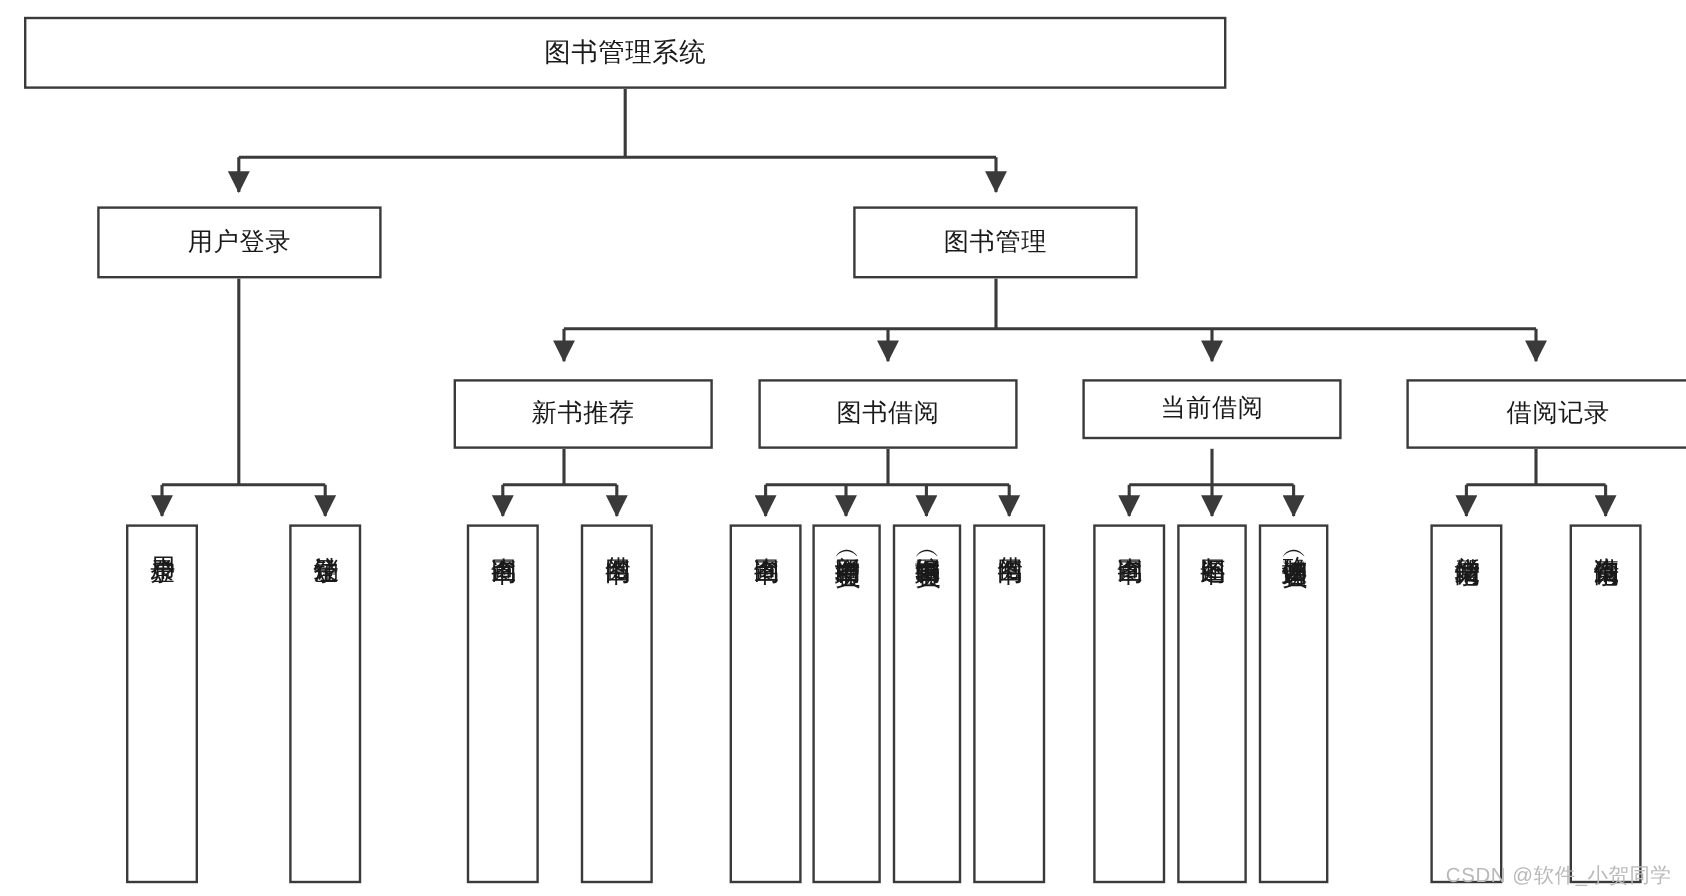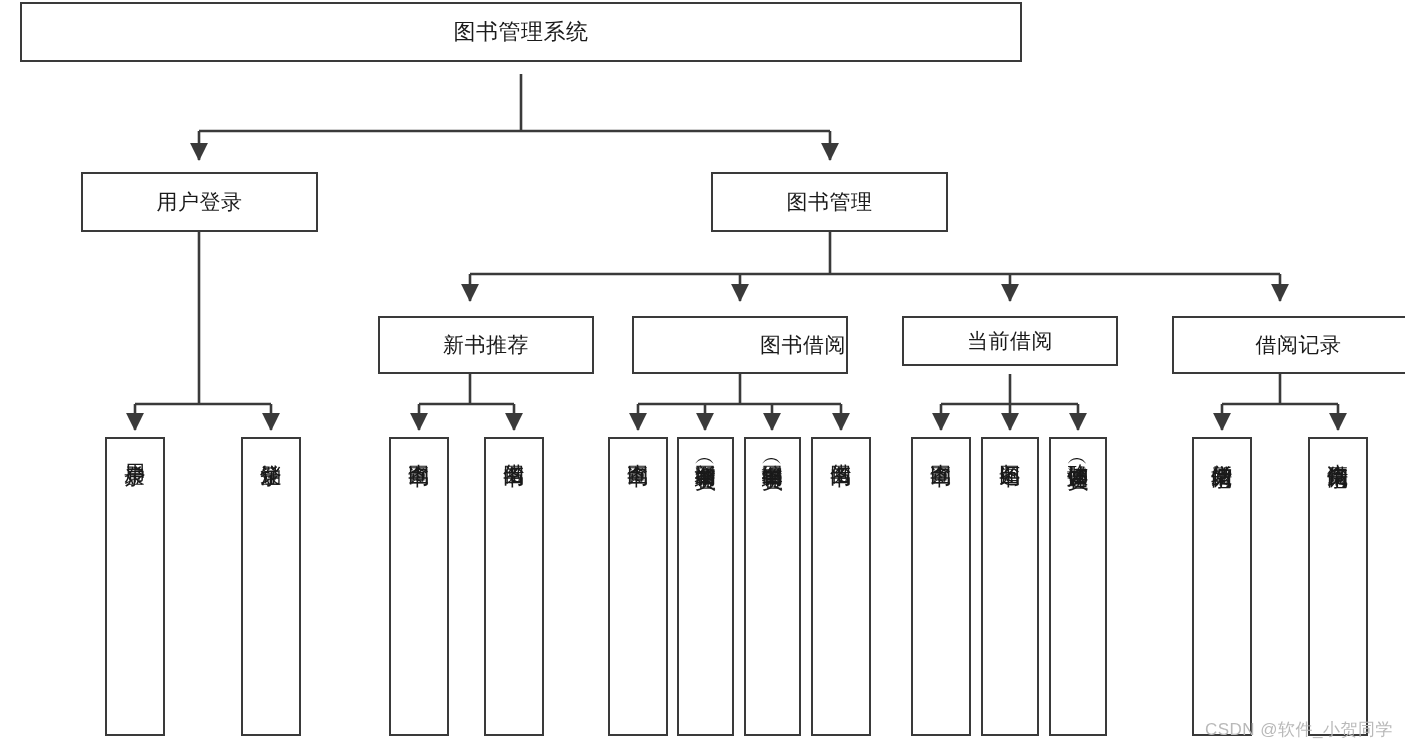--- a/index.html
+++ b/index.html
@@ -122,35 +122,35 @@
       <path d="M 1010 404 L 1010 430" marker-end="url(#arrow)"></path>
       <path d="M 1078 404 L 1078 430" marker-end="url(#arrow)"></path>
 
       <path d="M 1280 374 L 1280 404"></path>
       <path d="M 1222 404 L 1338 404"></path>
       <path d="M 1222 404 L 1222 430" marker-end="url(#arrow)"></path>
       <path d="M 1338 404 L 1338 430" marker-end="url(#arrow)"></path>
     </g>
   </svg>
 
-  <div class="node root" style="left:20px; top:2px; width:1002px; height:60px;">
+  <div class="node root" style="left:20px; top:14px; width:1002px; height:60px;">
     <span class="label">图书管理系统</span>
   </div>
 
   <div class="node" style="left:81px; top:172px; width:237px; height:60px;">
     <span class="label">用户登录</span>
   </div>
   <div class="node" style="left:711px; top:172px; width:237px; height:60px;">
     <span class="label">图书管理</span>
   </div>
 
   <div class="node" style="left:362px; top:316px; width:216px; height:58px;margin-left:16px;">
     <span class="label">新书推荐</span>
   </div>
-  <div class="node" style="left:632px; top:316px; width:216px; height:58px;justify-content:flex-end;">
+  <div class="node" style="left:632px; top:316px; width:216px; height:58px;">
     <span class="label">图书借阅</span>
   </div>
   <div class="node" style="left:902px; top:316px; width:216px; height:50px;">
     <span class="label">当前借阅</span>
   </div>
   <div class="node" style="left:1172px; top:316px; width:253px; height:58px;">
     <span class="label">借阅记录</span>
   </div>
 
   <div class="node leaf" style="left:105px; top:437px; width:60px; height:299px;">

